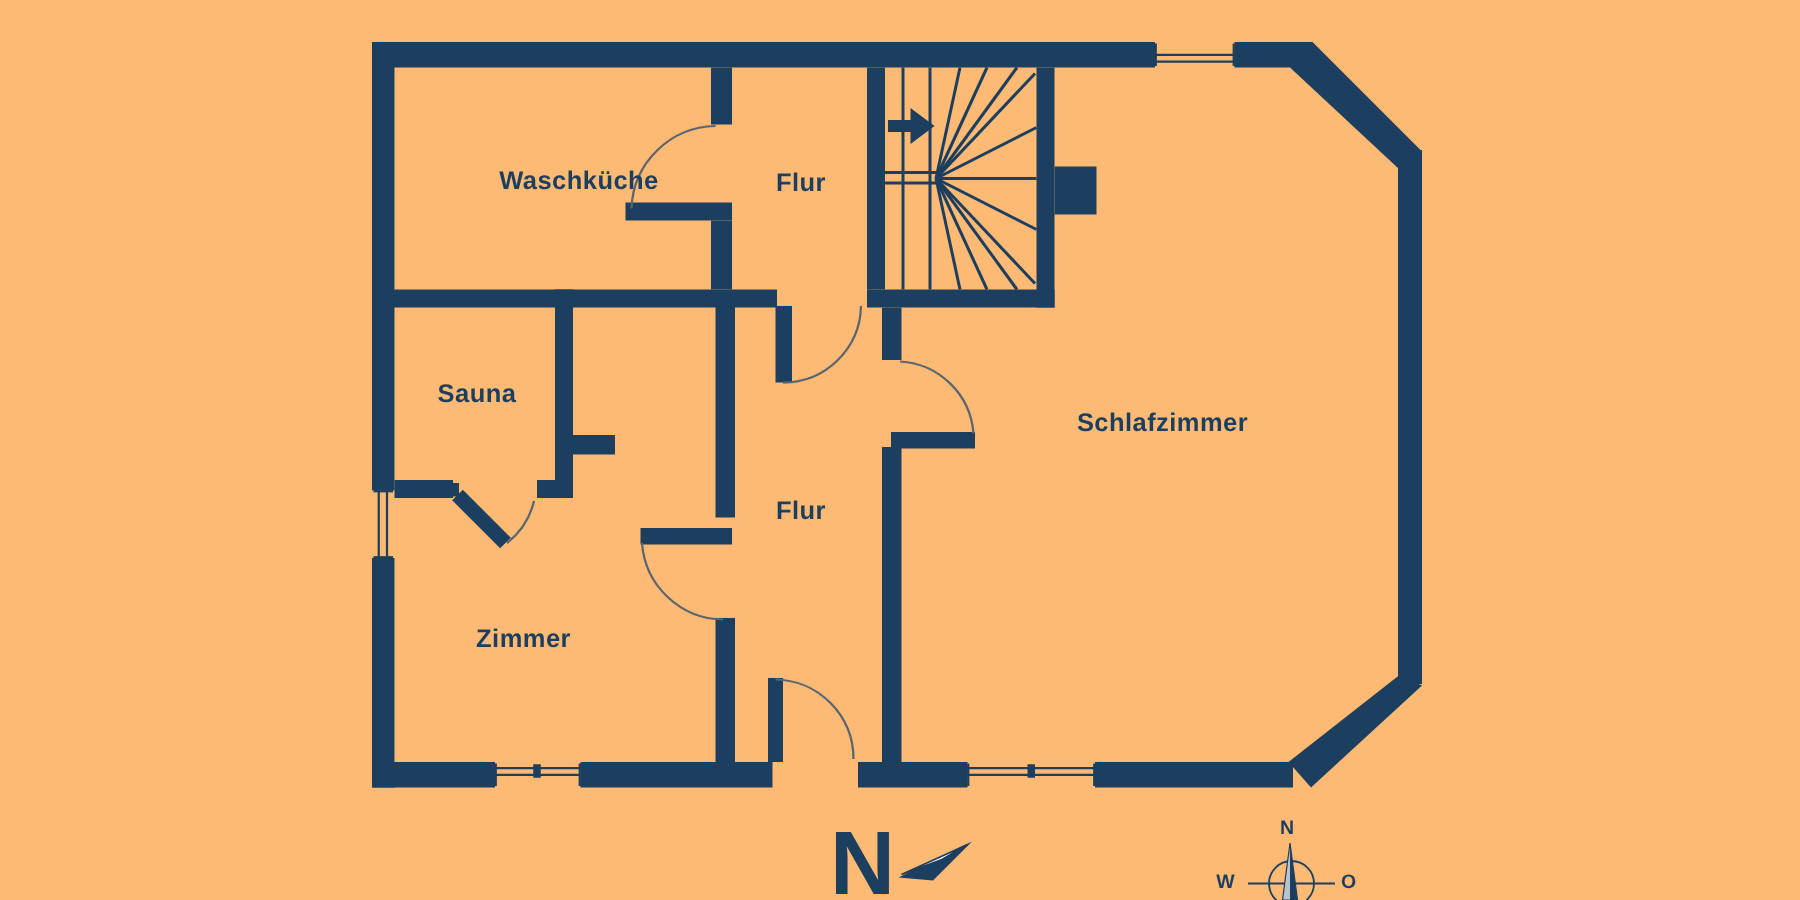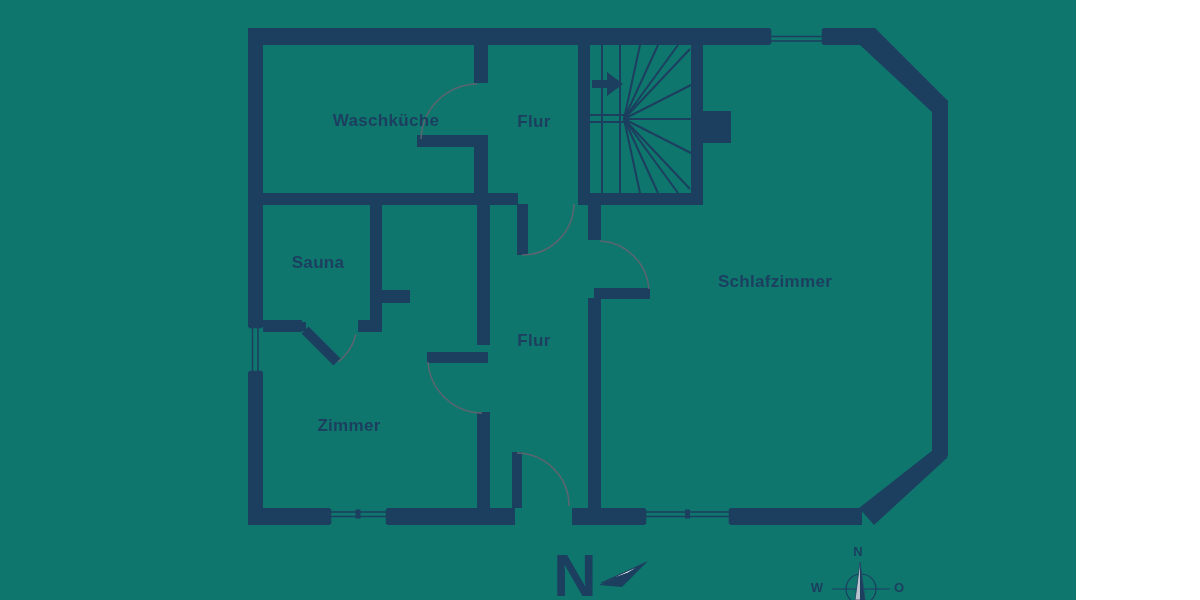--- a/index.html
+++ b/index.html
@@ -1,16 +1,16 @@
 <!DOCTYPE html>
 <html><head>
 <meta charset="utf-8">
 <style>
   html,body{margin:0;padding:0;background:#ffffff;width:1200px;height:600px;overflow:hidden;}
-  .stage{position:relative;width:1076px;height:600px;background:#0f766e;font-family:"Liberation Sans",sans-serif;}
+  .stage{position:relative;width:1200px;height:600px;background:#fdba74;font-family:"Liberation Sans",sans-serif;}
   svg{display:block;}
   .room-label{font-family:"Liberation Sans",sans-serif;font-size:17px;font-weight:600;fill:#1c3e5f;letter-spacing:.3px;}
   .big-n{font-family:"Liberation Sans",sans-serif;font-size:60px;font-weight:700;fill:#1c3e5f;}
   .compass-letter{font-family:"Liberation Sans",sans-serif;font-size:13px;font-weight:600;fill:#1c3e5f;}
   .wall{fill:#1c3e5f;}
   .winline{stroke:#1c3e5f;stroke-width:1.5;fill:none;}
   .stairline{stroke:#1c3e5f;stroke-width:2;fill:none;}
   .arc{stroke:#5b6570;stroke-width:1.5;fill:none;}
 </style>
 </head>

